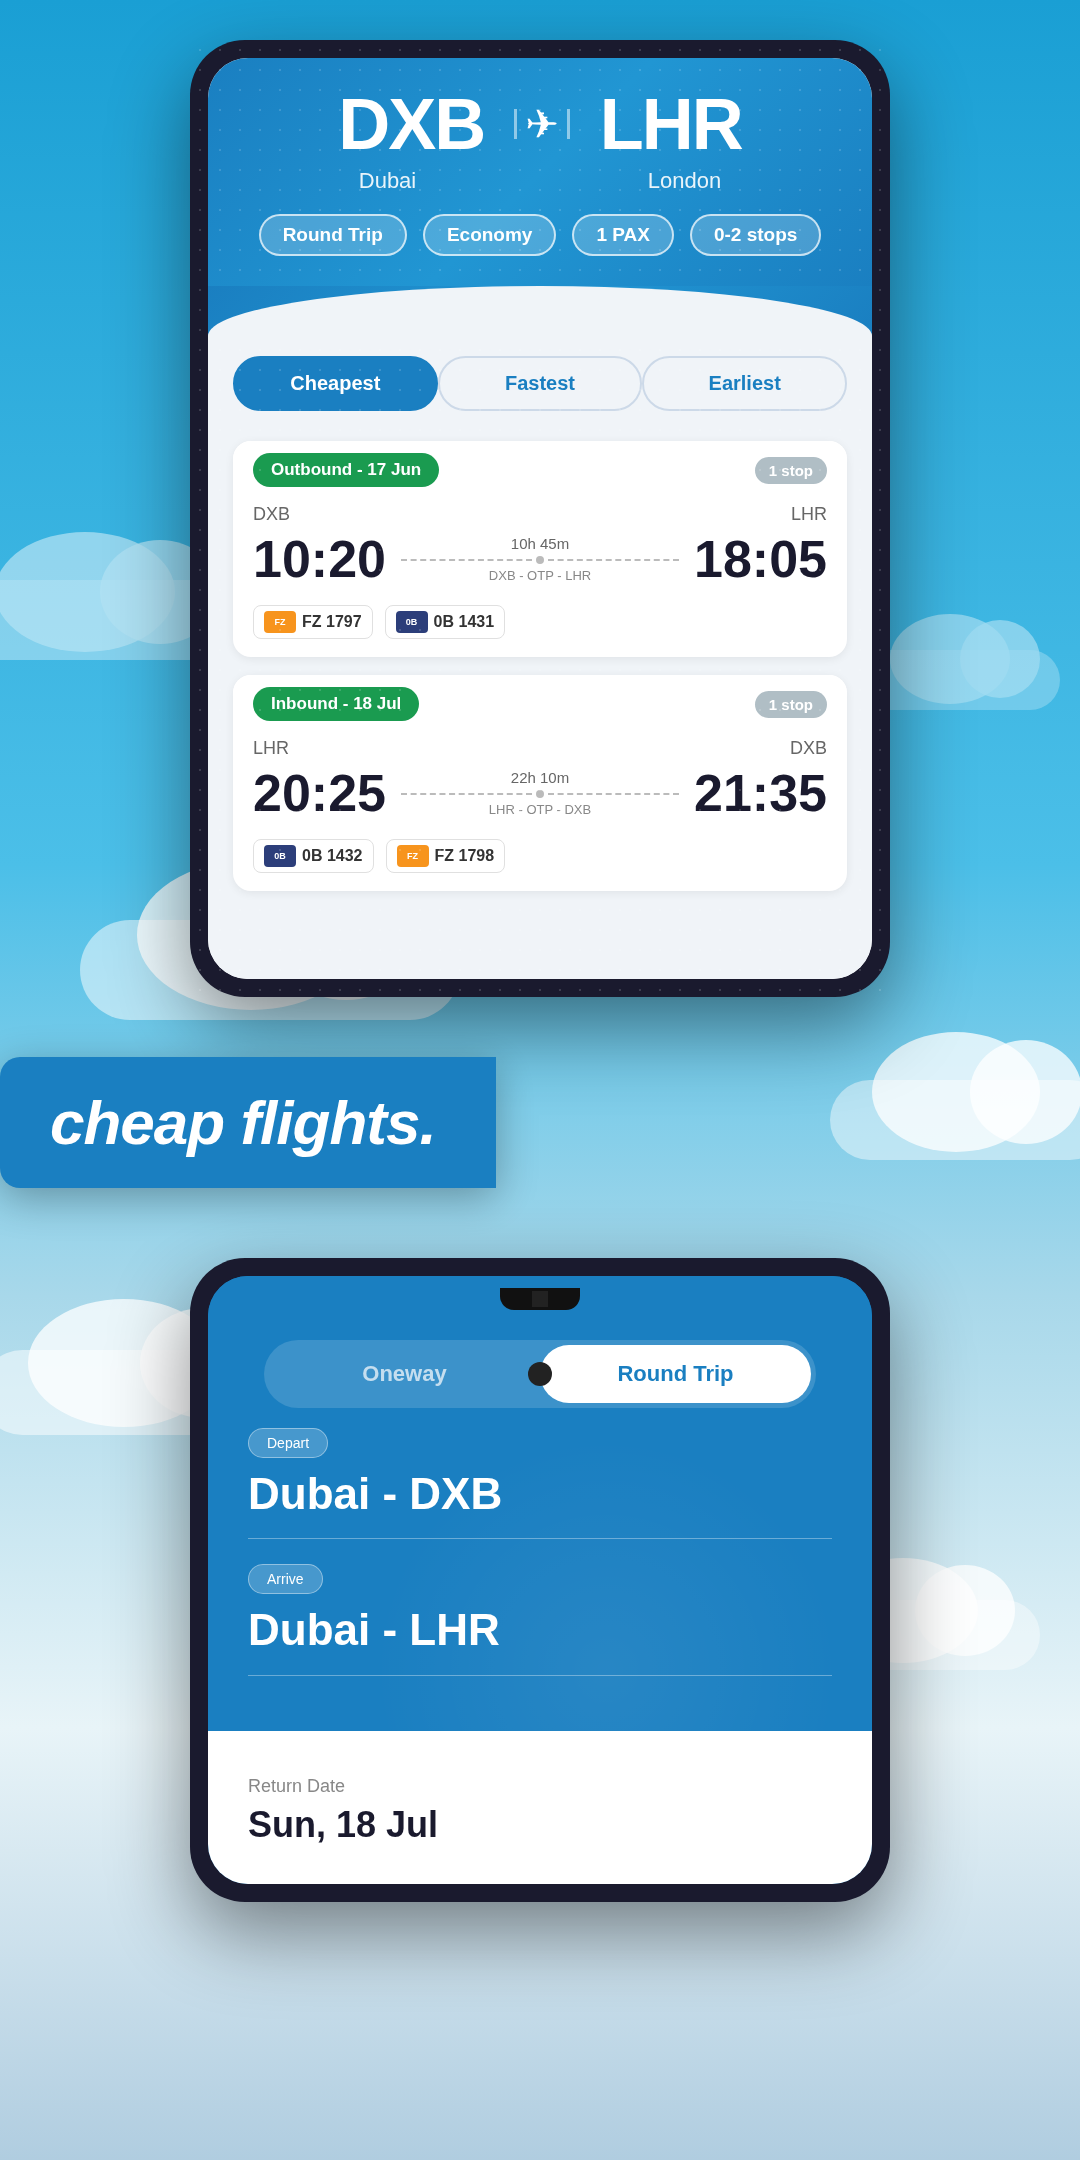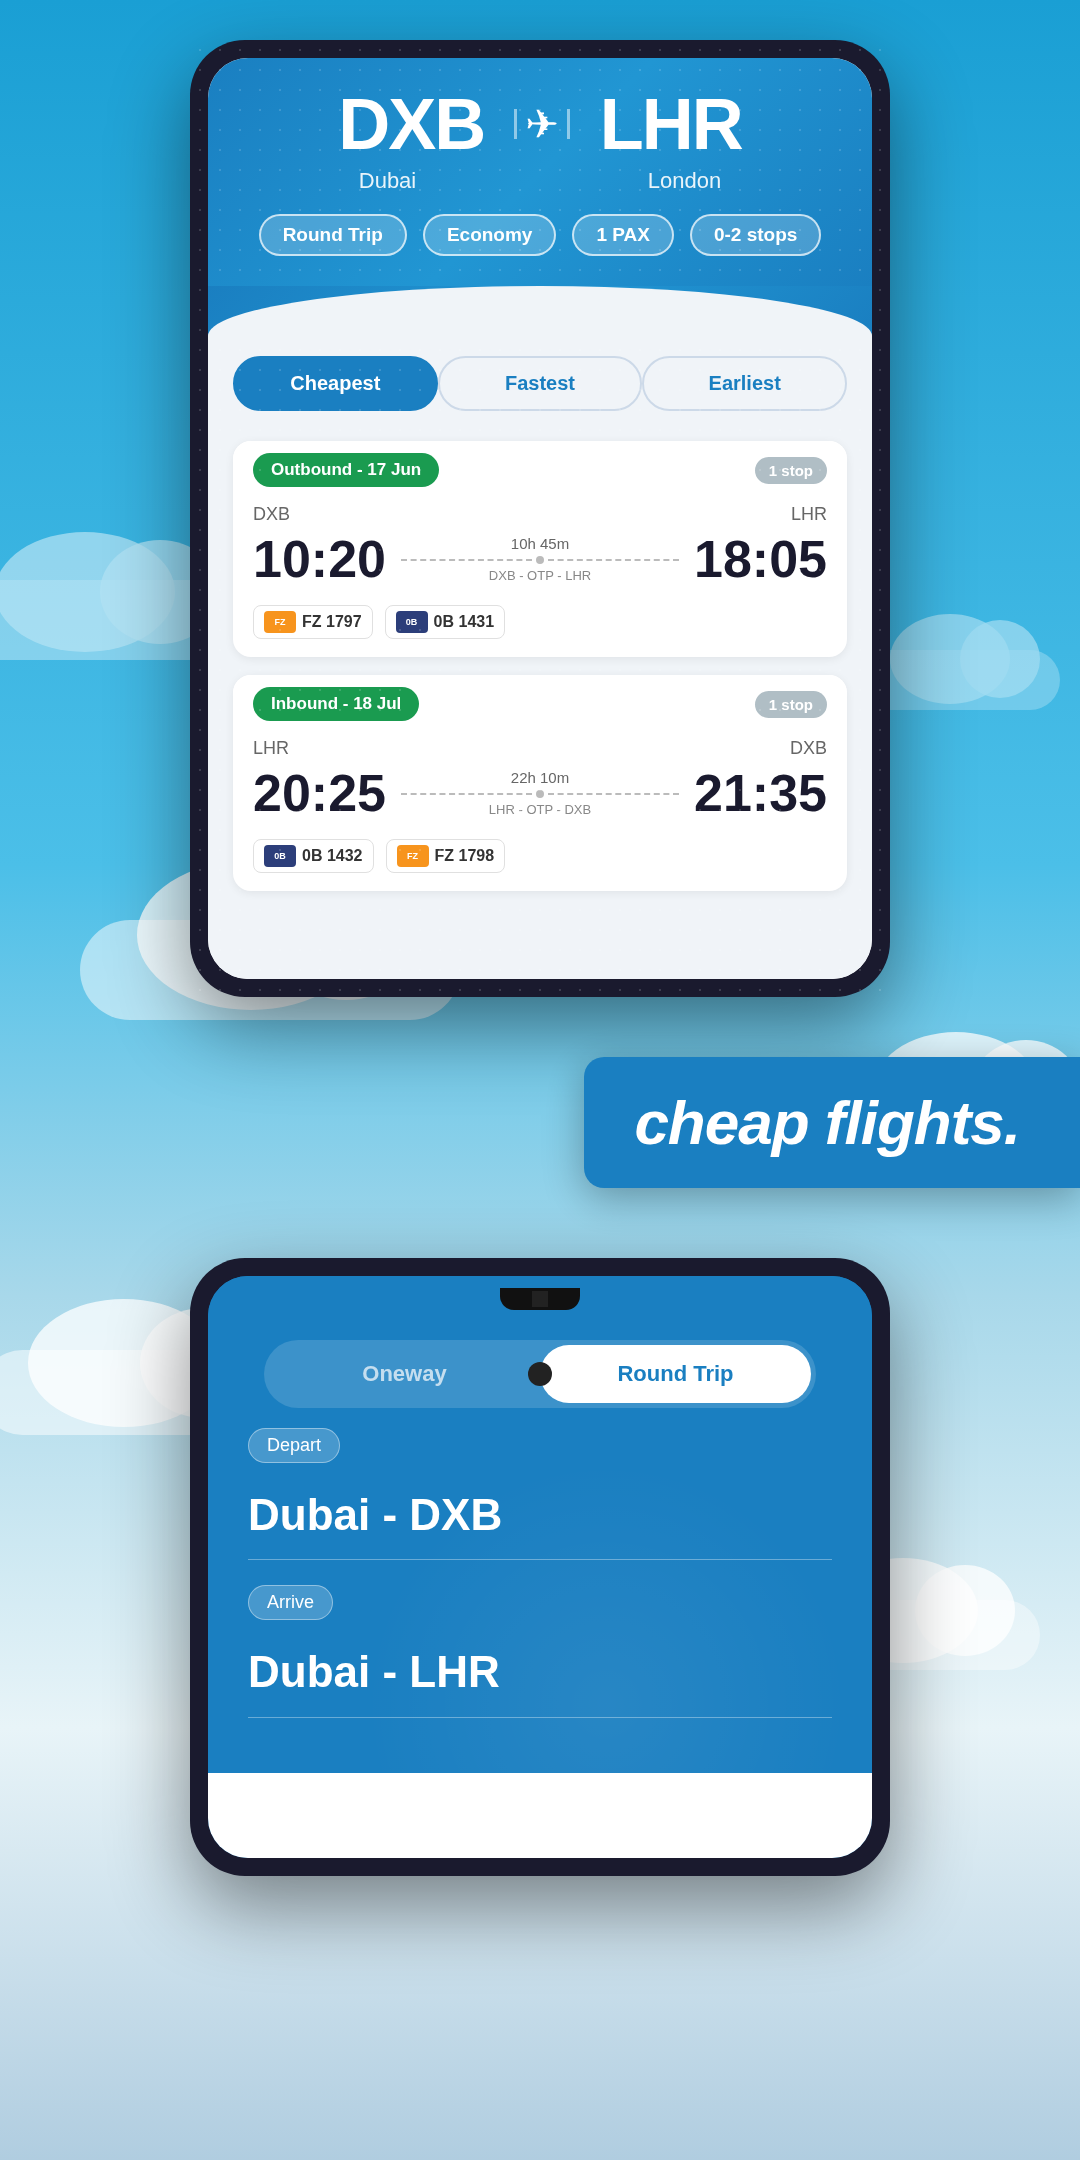--- a/index.html
+++ b/index.html
@@ -302,21 +302,20 @@
     .airline-flight-num {
       font-size: 16px;
       font-weight: 600;
       color: #333;
     }
 
     
     .tagline-section {
       width: 100%;
       display: flex;
-      justify-content: flex-end;
       margin: 60px 0 50px;
       padding-right: 0;
       position: relative;
       z-index: 2;
     }
 
     .tagline-box {
       background: #1a7fc1;
       border-radius: 20px 0 0 20px;
       padding: 30px 60px 30px 50px;
@@ -424,23 +423,23 @@
       padding: 0 40px 30px;
       background-image: radial-gradient(circle at 60% 80%, rgba(255,255,255,0.06) 0%, transparent 50%);
     }
 
     .field-label-badge {
       display: inline-block;
       background: rgba(255,255,255,0.2);
       border: 1px solid rgba(255,255,255,0.4);
       border-radius: 20px;
       color: #fff;
-      font-size: 18px;
+      font-size: 14px;
       padding: 6px 18px;
-      margin-bottom: 28px;
+      margin-bottom: 12px;
     }
 
     .field-value {
       font-size: 44px;
       font-weight: 800;
       color: #fff;
       margin-bottom: 20px;
       line-height: 1.1;
     }
 
@@ -648,19 +647,23 @@
         </div>
         <div>
           <span class="field-label-badge">Arrive</span>
           <div class="field-value">Dubai - LHR</div>
           <hr class="field-divider">
         </div>
       </div>
 
       <div class="date-section">
         <div class="date-grid">
+          <div class="date-col">
+            <div class="date-label">Return Date</div>
+            <div class="date-value">Sun, 18 Jul</div>
+          </div>
         </div>
       </div>
 
     </div>
   </div>
 
 </div>
 
 </body></html>

